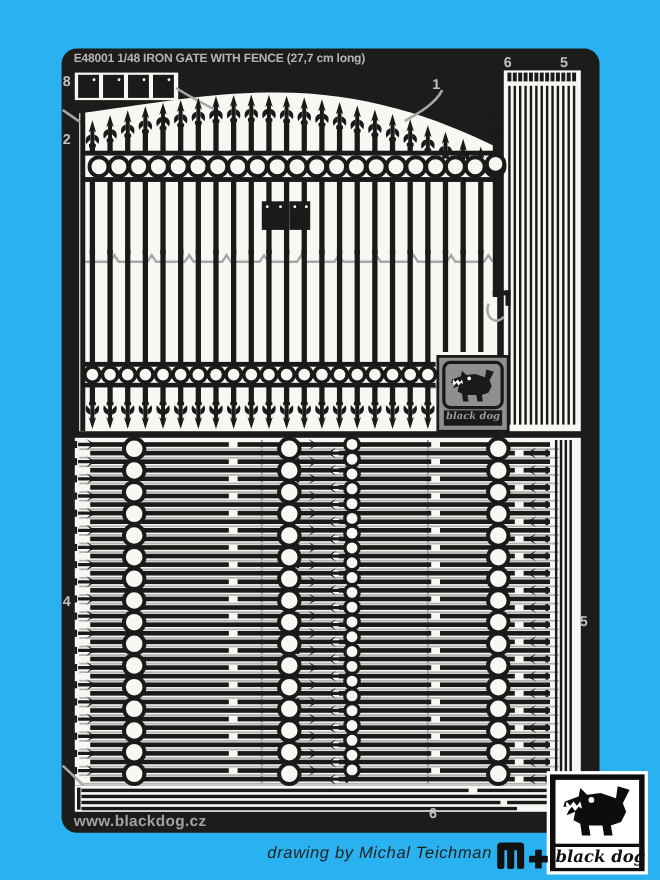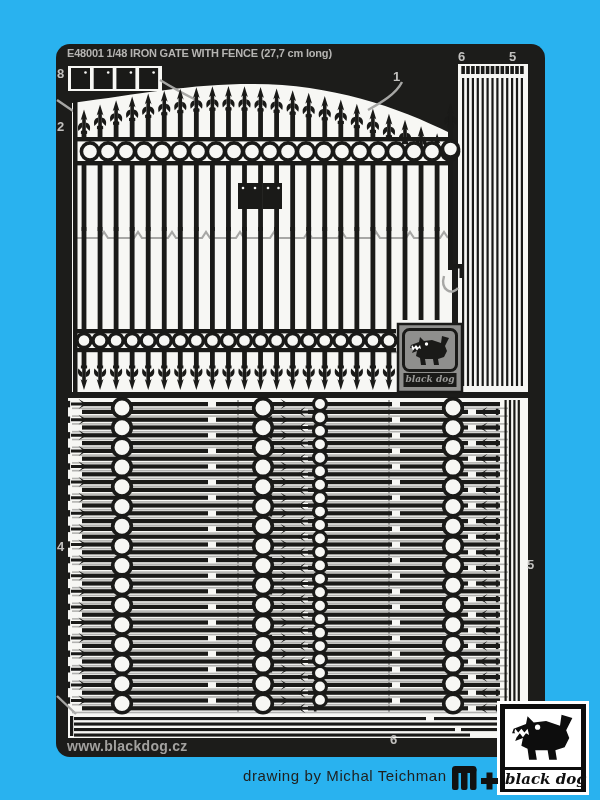--- a/index.html
+++ b/index.html
@@ -22,21 +22,21 @@
   #lbl-1{left:393px;top:69px;}
   #lbl-6t{left:458px;top:49px;}
   #lbl-5t{left:509px;top:49px;}
   #lbl-4{left:57px;top:539px;}
   #lbl-5r{left:527px;top:557px;}
   #lbl-6b{left:390px;top:732px;}
   #website{
     left:67px;top:738px;font-weight:bold;font-size:14px;color:#a2a19f;letter-spacing:0.3px;text-align:center;
   }
   #credit{
-    left:243px;top:767px;font-size:15px;color:#1f1f1d;letter-spacing:0.6px;
+    left:243px;top:767px;font-size:15px;color:#1f1f1d;letter-spacing:0.6px;font-style:italic;
   }
   #etched-logo-text{
     left:402px;top:374px;width:56px;text-align:center;
     font-family:"DejaVu Serif", serif;font-weight:bold;font-style:italic;
     font-size:9px;color:#9a9a98;
   }
   #corner-logo-text{
     left:505px;top:770px;width:76px;text-align:center;
     font-family:"DejaVu Serif", serif;font-weight:bold;font-style:italic;
     font-size:15px;color:#101010;

